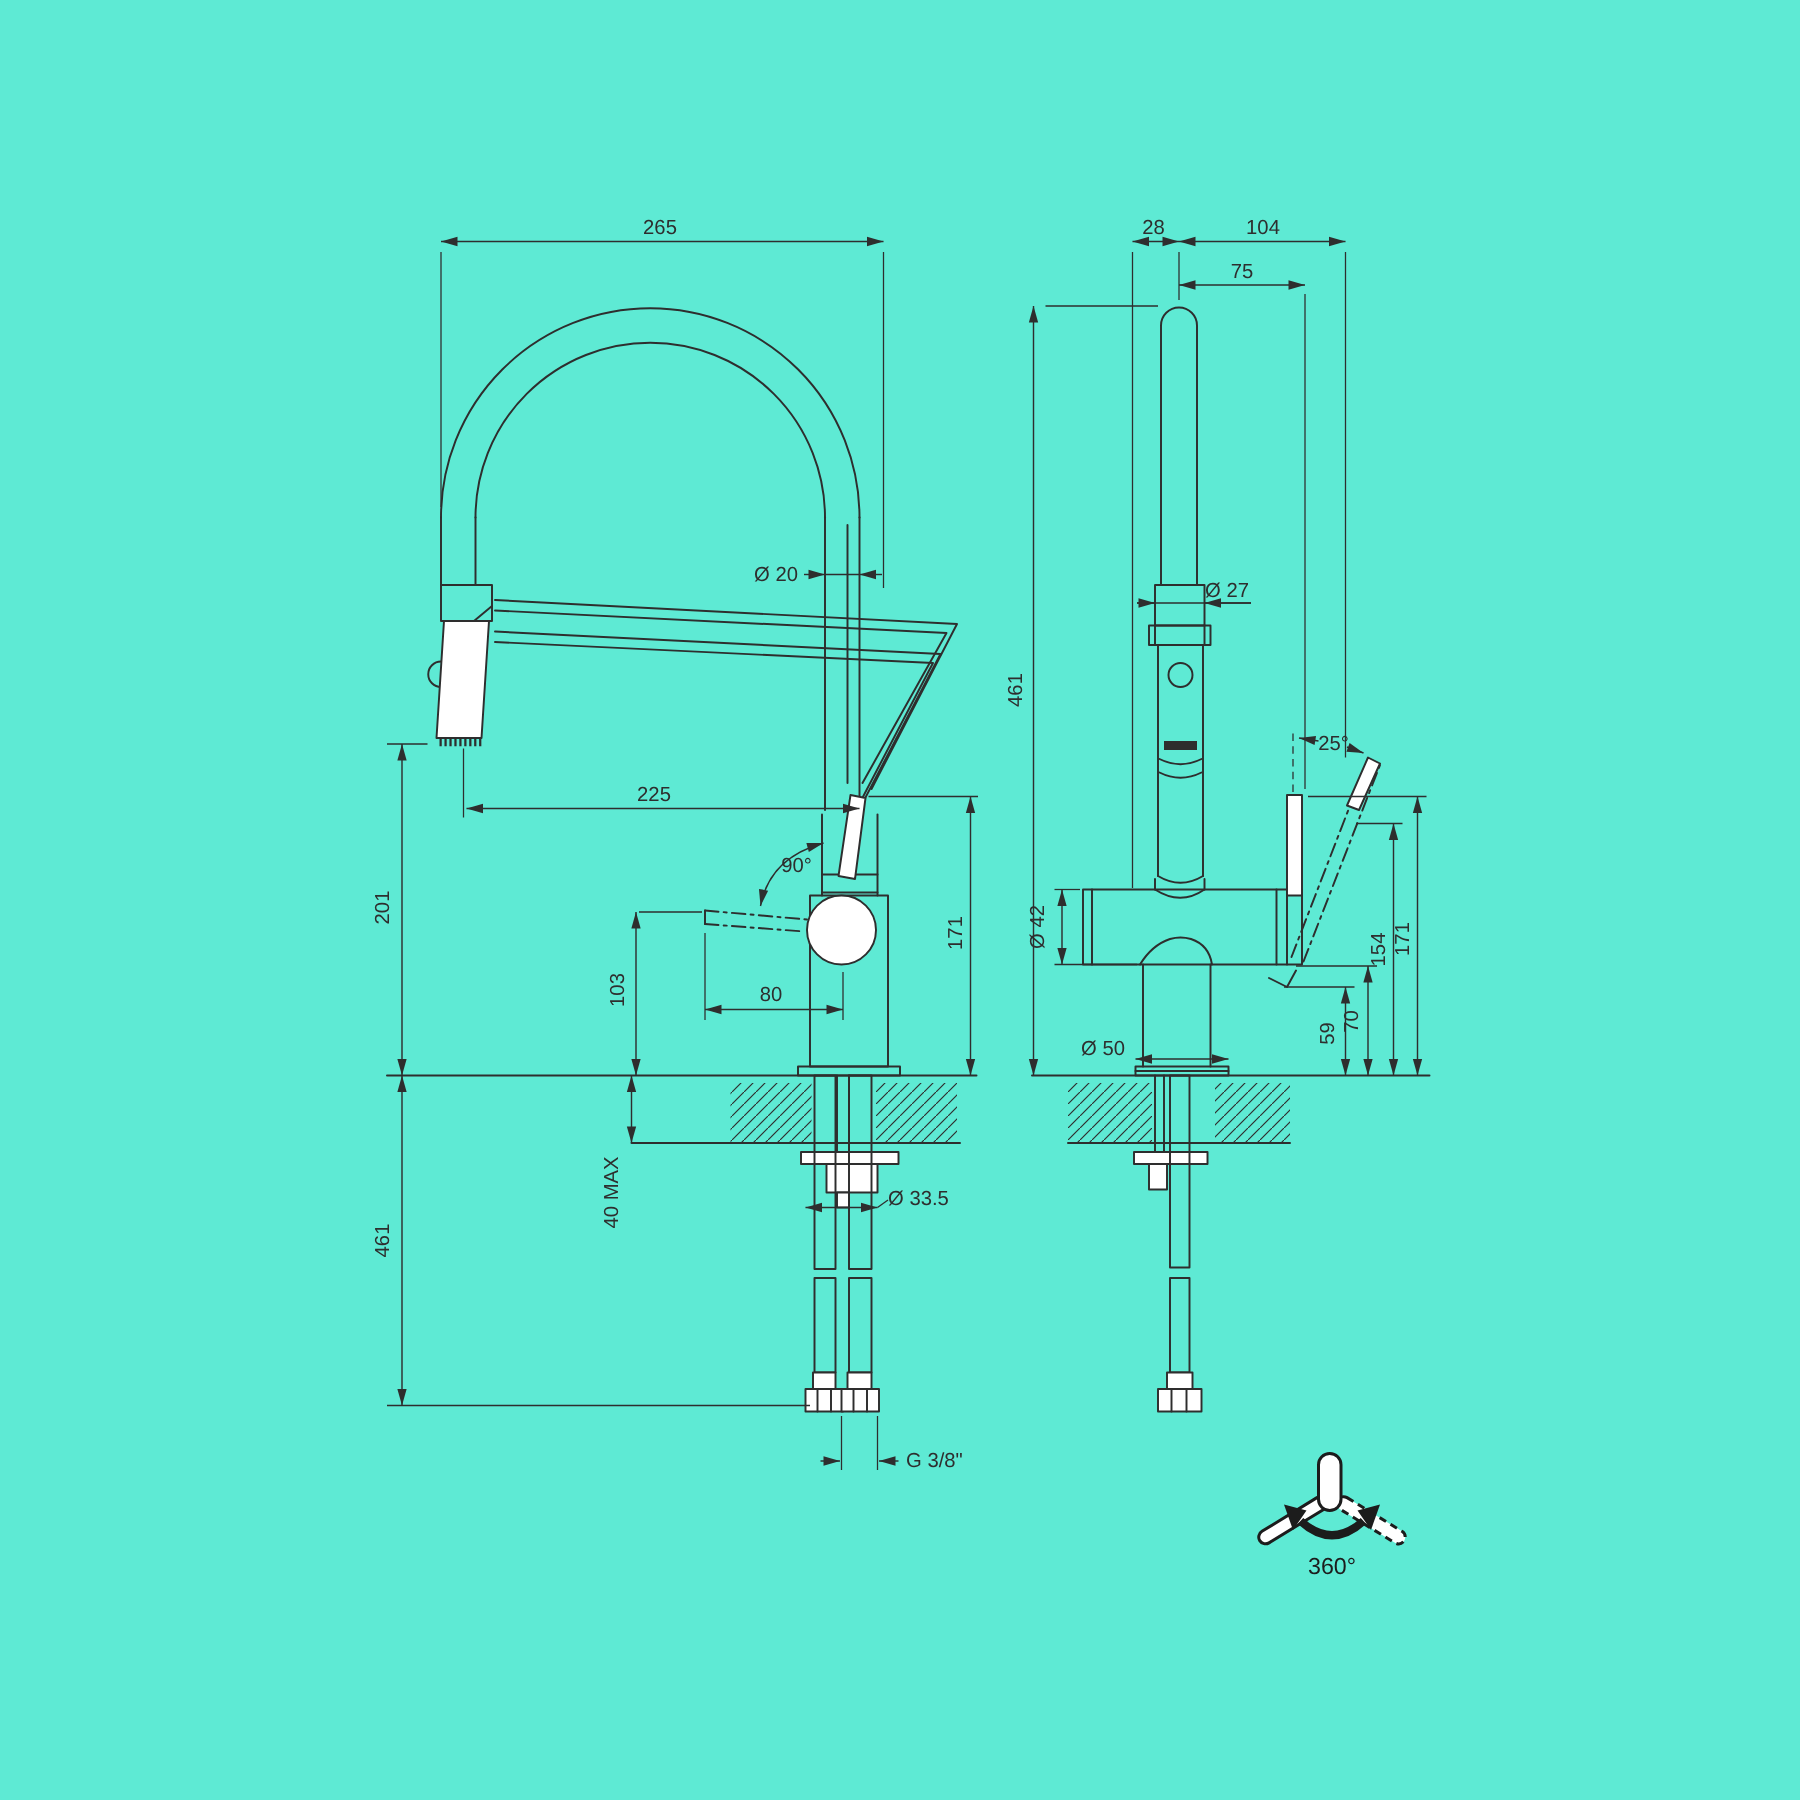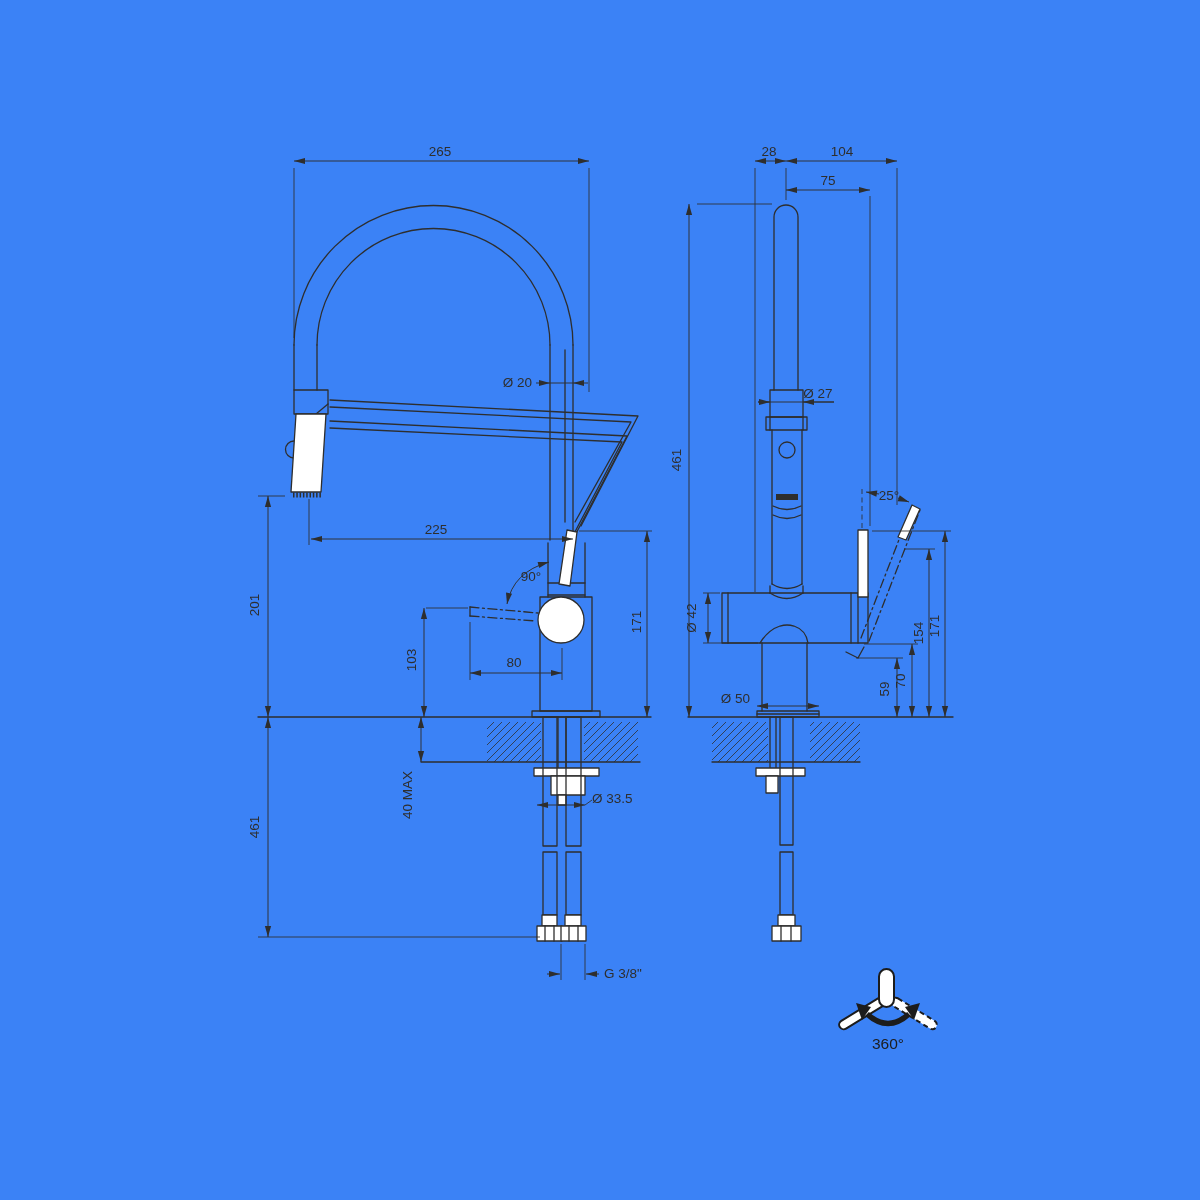--- a/index.html
+++ b/index.html
@@ -1,16 +1,16 @@
 <!DOCTYPE html>
 <html><head>
 <meta charset="utf-8">
 <style>
   html,body{margin:0;padding:0;background:#fff;}
-  .canvas{position:relative;width:1200px;height:1200px;background:#3b82f6;overflow:hidden;
+  .canvas{position:relative;width:1200px;height:1200px;background:#5eead4;overflow:hidden;
           font-family:"Liberation Sans", sans-serif;text-decoration:underline;}
   svg{position:absolute;left:0;top:0;}
   .part{fill:none;stroke:#2e2e2e;stroke-width:1.3;stroke-linejoin:round;stroke-linecap:round;}
   .partw{fill:#ffffff;stroke:#2e2e2e;stroke-width:1.3;stroke-linejoin:round;}
   .dim{fill:none;stroke:#2e2e2e;stroke-width:0.95;}
   .ext{fill:none;stroke:#2e2e2e;stroke-width:0.85;}
   .dash{stroke-dasharray:9 3.5 2 3.5;}
   .dash2{stroke-dasharray:5 3.5;}
   .lbl{font-size:13.5px;fill:#2e2e2e;}
   .lblb{font-size:15.5px;fill:#1c1c1c;}

